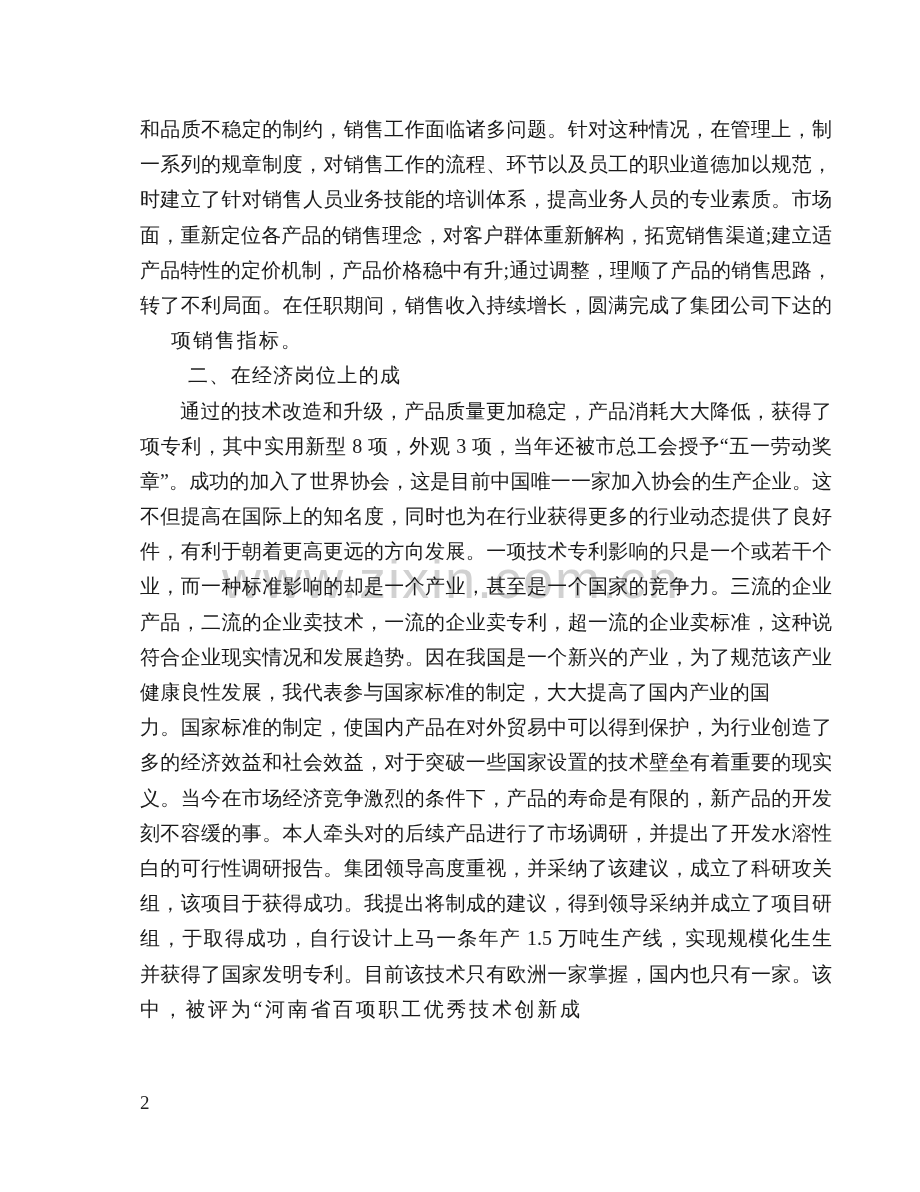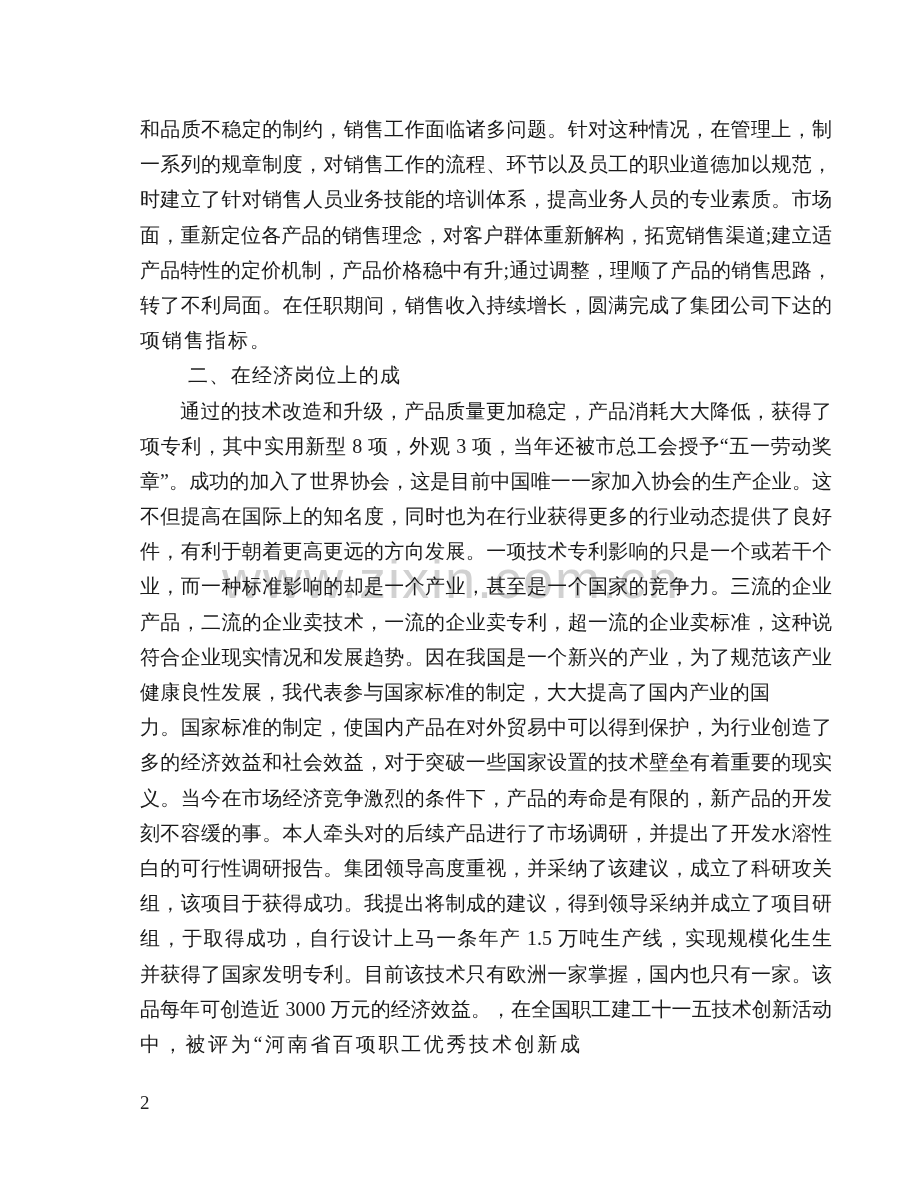--- a/index.html
+++ b/index.html
@@ -38,21 +38,21 @@
   .line {
     height: 35.2px;
     line-height: 35.2px;
     width: 692px;
     overflow: hidden;
     text-align: justify;
     text-align-last: justify;
     text-justify: inter-character;
   }
   
-  .line.l7  { width: 130px; }
+  .line.l7  { width: 130px; margin-left: 31px; }
   
   .line.l8  { padding-left: 48px; width: 212px; }
   
   .line.l9  { padding-left: 40px; width: 652px; }
   
   .line.l17 { width: 630px; }
   
   .line.l27 { width: 440px; }
   .page-number {
     position: absolute;
@@ -88,19 +88,18 @@
     <div class="line">符合企业现实情况和发展趋势。因在我国是一个新兴的产业，为了规范该产业的</div>
     <div class="line l17">健康良性发展，我代表参与国家标准的制定，大大提高了国内产业的国际竞争</div>
     <div class="line">力。国家标准的制定，使国内产品在对外贸易中可以得到保护，为行业创造了更</div>
     <div class="line">多的经济效益和社会效益，对于突破一些国家设置的技术壁垒有着重要的现实意</div>
     <div class="line">义。当今在市场经济竞争激烈的条件下，产品的寿命是有限的，新产品的开发是</div>
     <div class="line">刻不容缓的事。本人牵头对的后续产品进行了市场调研，并提出了开发水溶性蛋</div>
     <div class="line">白的可行性调研报告。集团领导高度重视，并采纳了该建议，成立了科研攻关小</div>
     <div class="line">组，该项目于获得成功。我提出将制成的建议，得到领导采纳并成立了项目研制</div>
     <div class="line">组，于取得成功，自行设计上马一条年产 1.5 万吨生产线，实现规模化生生产，</div>
     <div class="line">并获得了国家发明专利。目前该技术只有欧洲一家掌握，国内也只有一家。该产</div>
-    <div class="line">品每年可创造近 3000 万元的经济效益。，在全国职工建工十一五技术创新活动</div>
     <div class="line l27">中，被评为“河南省百项职工优秀技术创新成果”奖。</div>
   </div>
 
   <div class="page-number">2</div>
 
 </div>
 
 </body></html>

